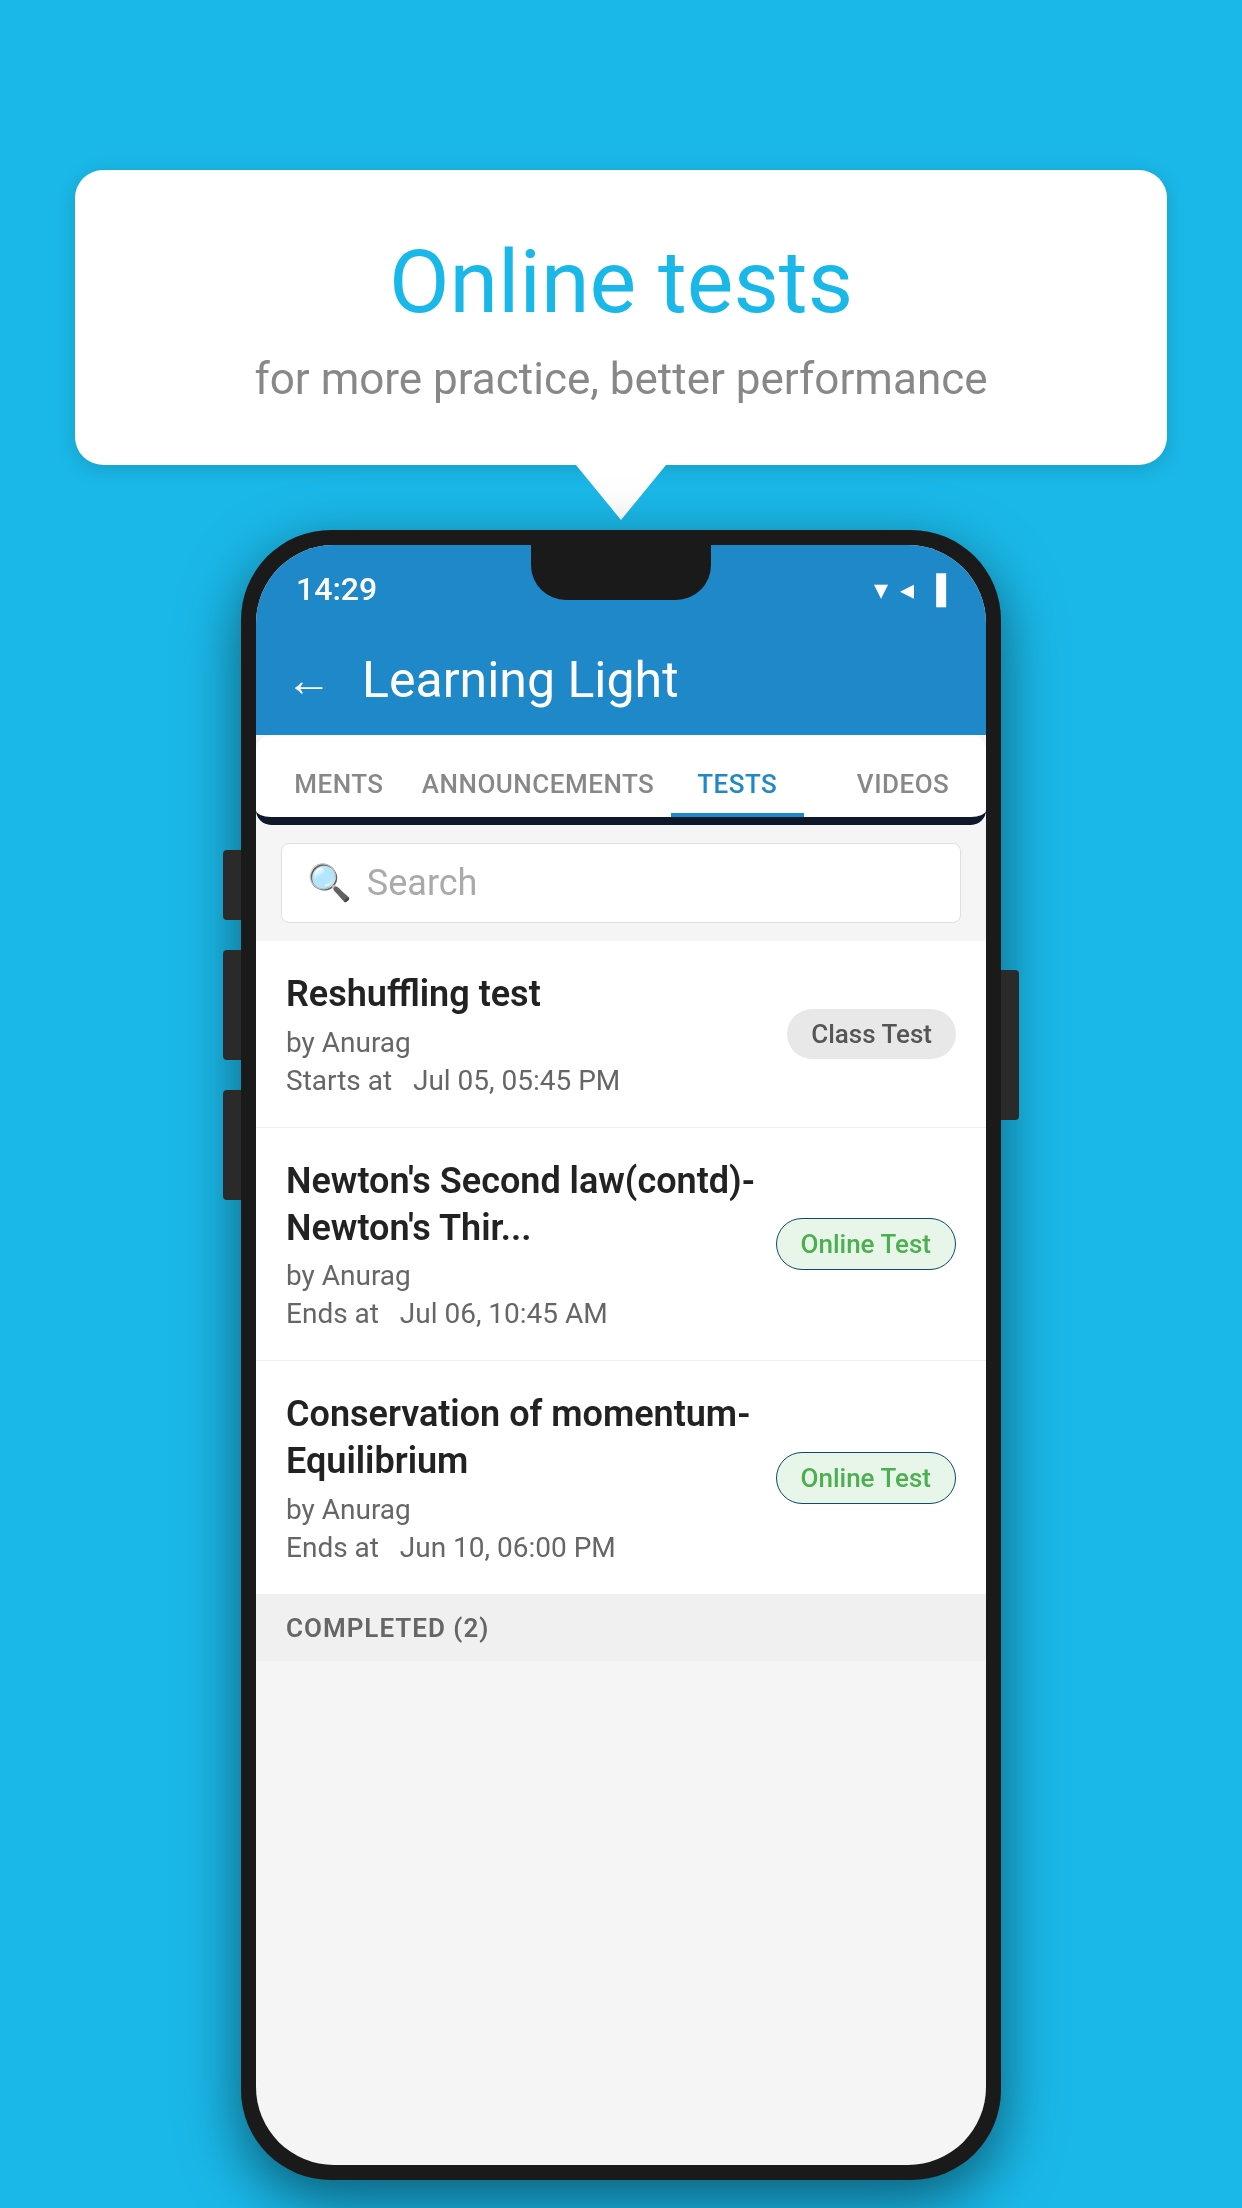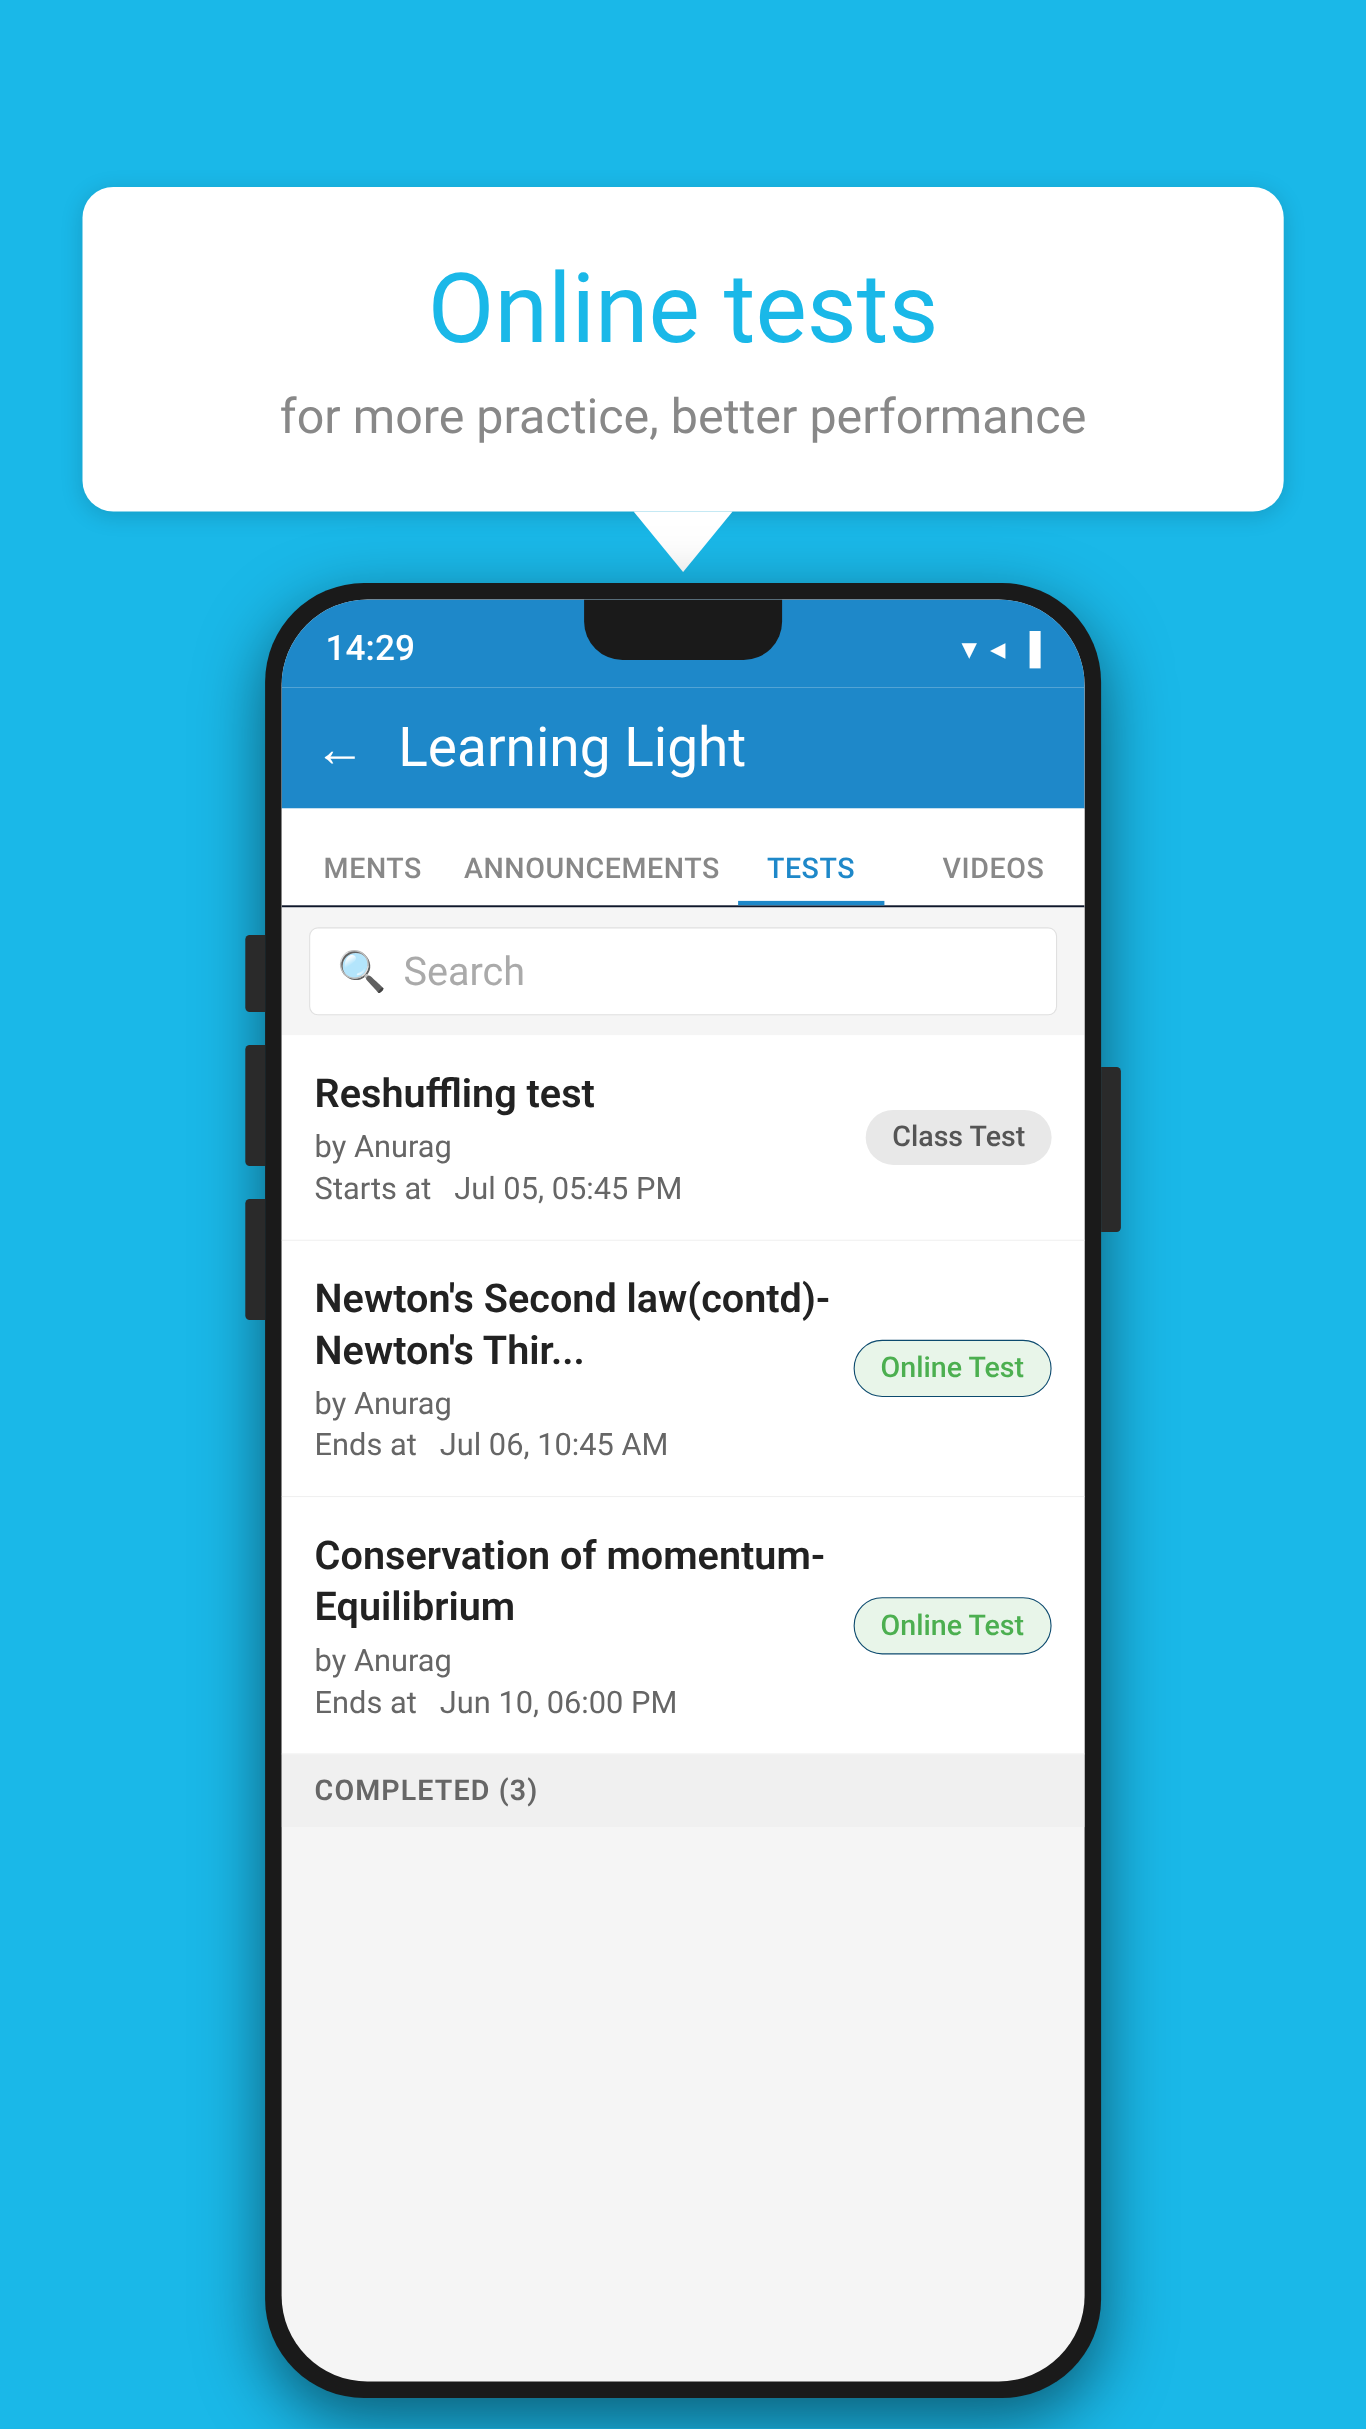--- a/index.html
+++ b/index.html
@@ -144,23 +144,24 @@
     .app-title {
       color: white;
       font-size: 50px;
       font-weight: 400;
     }
 
     
     .tabs {
       background: white;
       display: flex;
-      border-bottom: 2px solid #0f172a;
+      border-bottom: 8px solid #0f172a;
       height: 90px;
       align-items: flex-end;
+      border-radius: 15px;
     }
 
     .tab {
       flex: 1;
       text-align: center;
       padding-bottom: 18px;
       font-size: 26px;
       font-weight: 500;
       color: #888;
       letter-spacing: 0.5px;
@@ -414,18 +415,18 @@
             <div class="test-name">Conservation of momentum-Equilibrium</div>
             <div class="test-author">by Anurag</div>
             <div class="test-time">Ends at &nbsp; Jun 10, 06:00 PM</div>
           </div>
           <div class="test-badge badge-online">Online Test</div>
         </div>
 
       </div>
 
       <div class="completed-header">
-        <span>COMPLETED (3)</span>
+        <span>COMPLETED (2)</span>
       </div>
 
     </div>
   </div>
 </div>
 
 </body></html>

